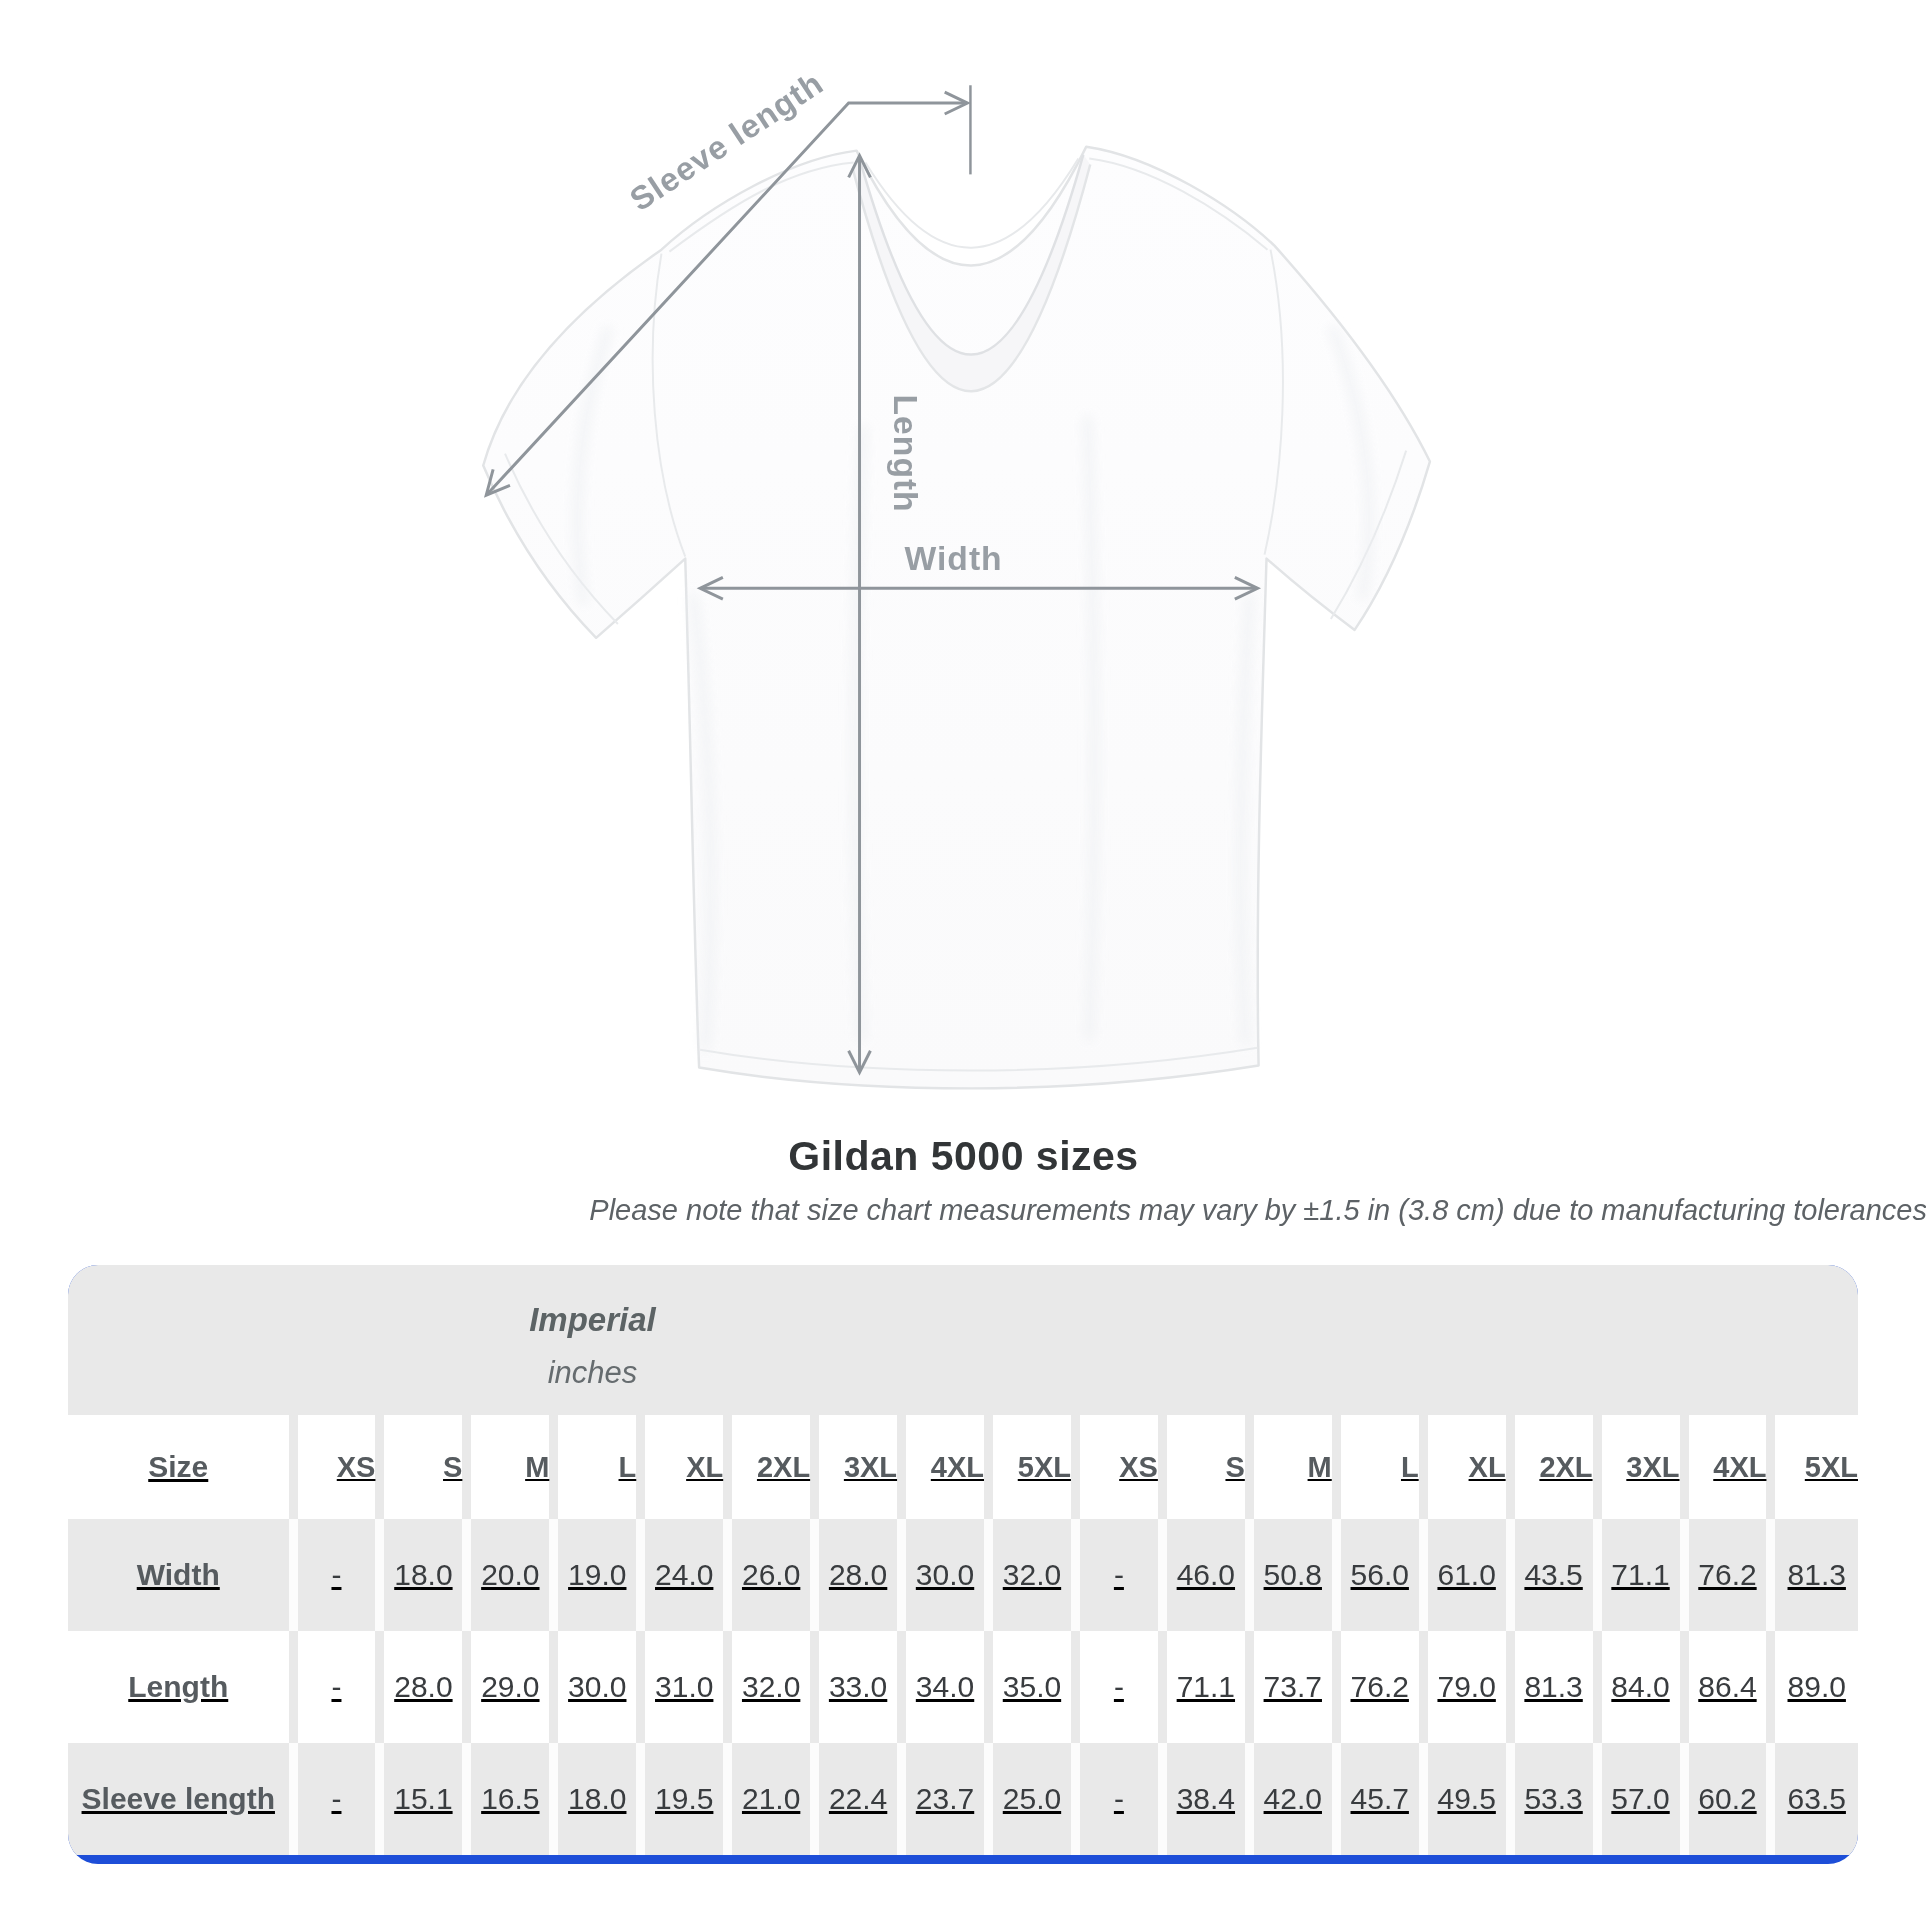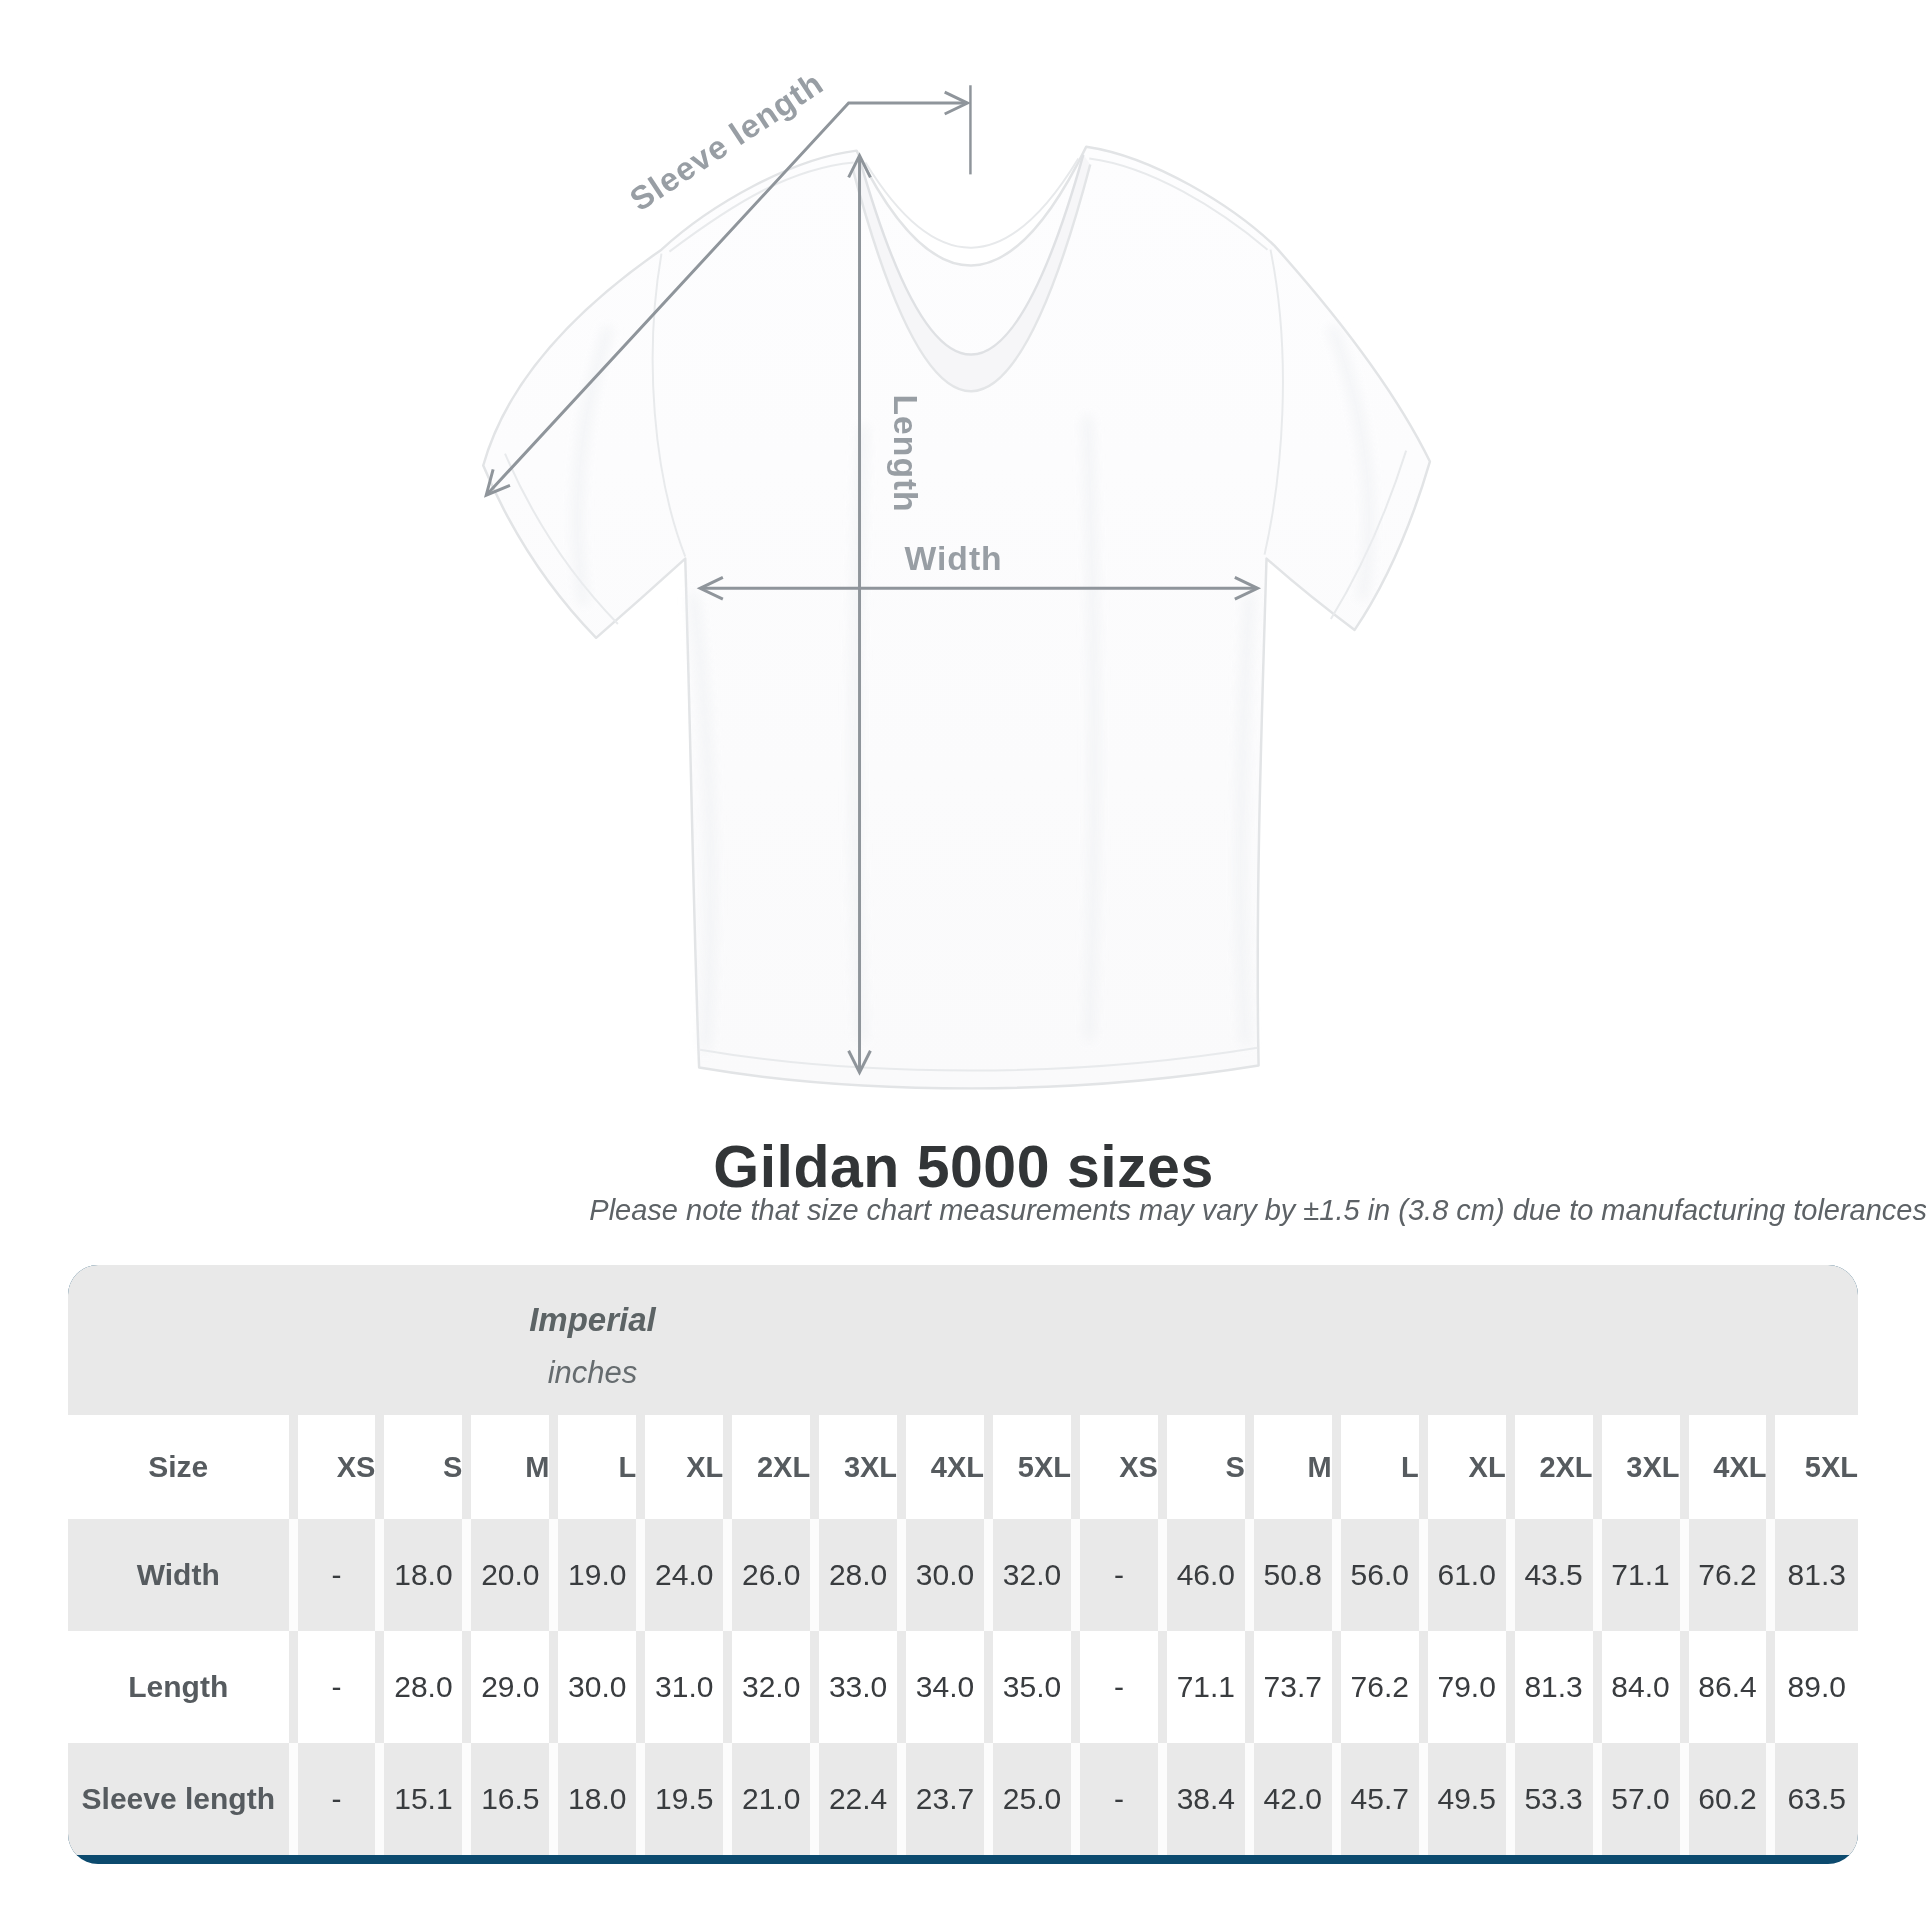--- a/index.html
+++ b/index.html
@@ -1,24 +1,24 @@
 <!DOCTYPE html>
 <html><head>
 <meta charset="utf-8">
 <style>
   html,body{margin:0;padding:0;background:#ffffff;}
   #page{position:relative;width:1927px;height:1927px;background:#ffffff;overflow:hidden;
         font-family:"Liberation Sans","DejaVu Sans",sans-serif;}
   #diagram-svg{position:absolute;left:0;top:0;}
   .page-title{position:absolute;top:1133px;left:0;width:100%;text-align:center;
-        font-size:59px;font-weight:bold;color:#323537;letter-spacing:0.5px;}
+        font-size:41px;font-weight:bold;color:#323537;letter-spacing:0.5px;}
   .page-subtitle{position:absolute;top:1194px;left:0;width:100%;text-align:right;
         font-size:29px;font-style:italic;color:#5d6266;}
   .table-wrap{position:absolute;left:68px;top:1265px;width:1790px;height:599px;
-        border-radius:30px;overflow:hidden;background:#0c4a6e;}
+        border-radius:30px;overflow:hidden;background:#1d4ed8;text-decoration:underline;}
   .band{position:relative;height:150px;background:#e9e9e9;}
   .sec{position:absolute;top:0;transform:translateX(-50%);text-align:center;white-space:nowrap;}
   .sec-imperial{left:29.3%;}
   .sec-metric{left:77.7%;}
   .sec .nm{font-size:33px;font-weight:bold;font-style:italic;color:#5c6365;margin-top:36px;}
   .sec .un{font-size:31px;font-style:italic;color:#666c6f;margin-top:16px;}
   table.size-table{width:100%;border-collapse:collapse;table-layout:fixed;}
   .size-table th,.size-table td{text-align:center;vertical-align:middle;padding:0;}
   tr.hdr>*{height:104px;background:#ffffff;}
   tr.data>*{height:112px;}

